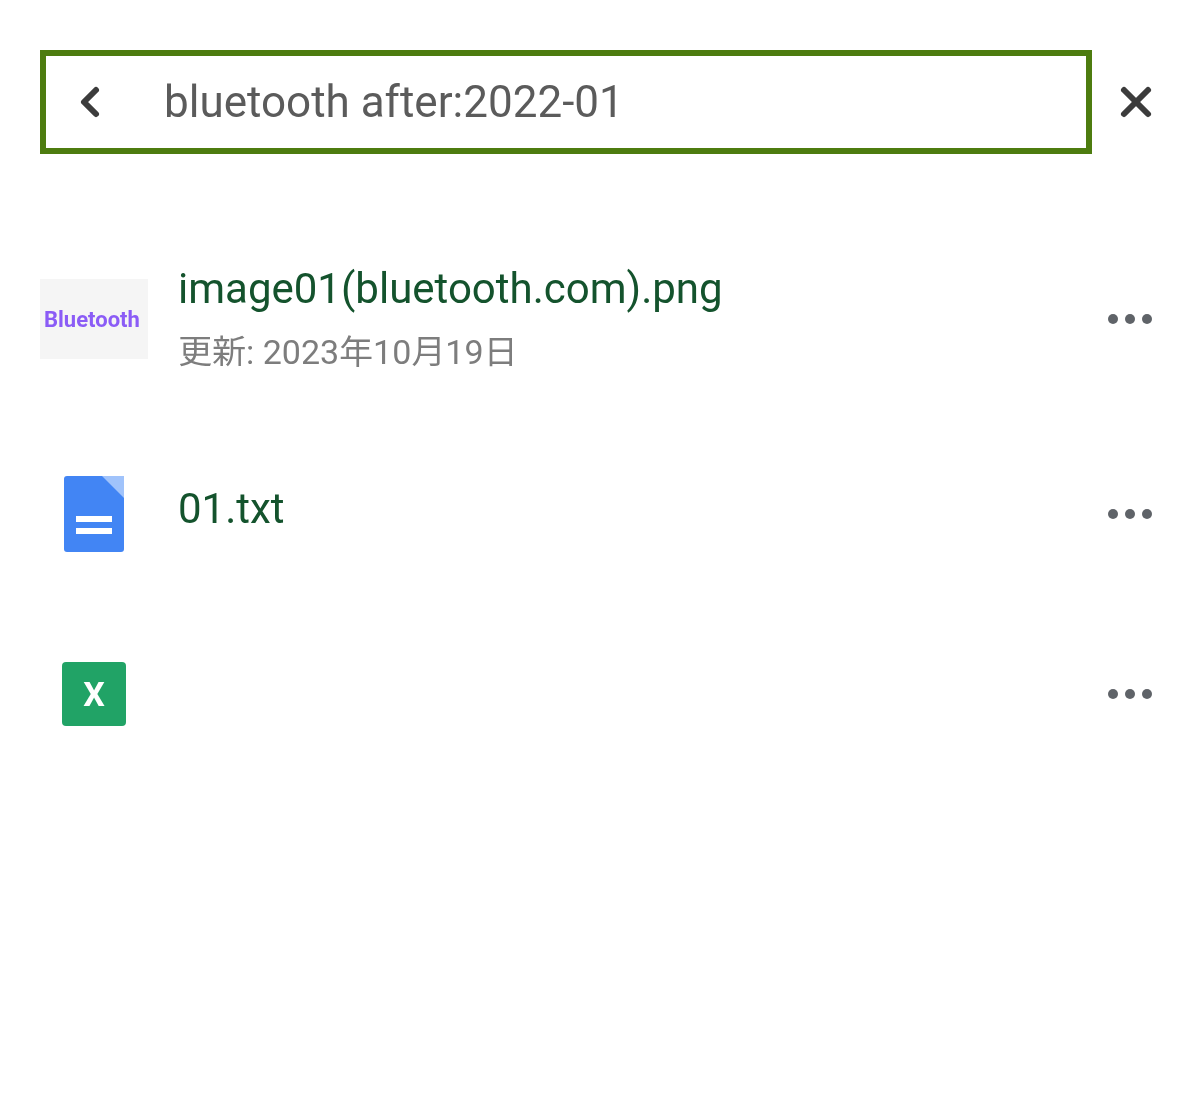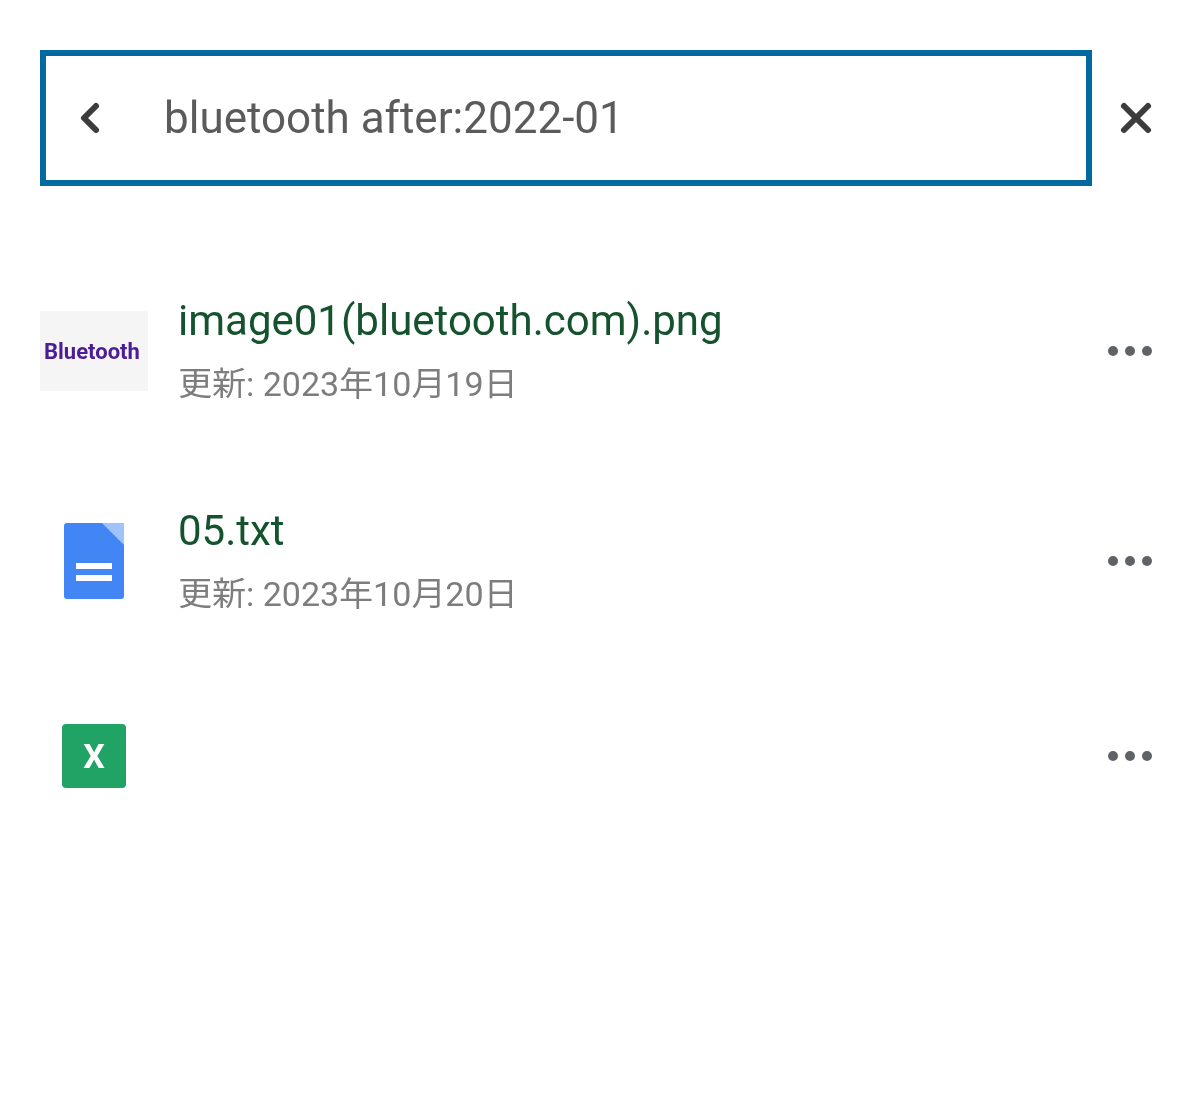--- a/index.html
+++ b/index.html
@@ -13,25 +13,25 @@
       width: 1200px;
       height: 1118px;
       overflow: hidden;
     }
     .search-bar-wrapper {
       display: flex;
       align-items: center;
       padding: 50px 40px 20px 40px;
     }
     .search-bar-highlight {
-      border: 6px solid #0369a1;
+      border: 6px solid #4d7c0f;
       display: flex;
       align-items: center;
       flex: 1;
-      padding: 36px 20px;
+      padding: 20px 20px;
       margin-right: 20px;
     }
     .back-icon {
       width: 48px;
       height: 48px;
       color: #3c3c3c;
       flex-shrink: 0;
     }
     .search-text {
       font-size: 44px;
@@ -60,21 +60,21 @@
       flex-shrink: 0;
       display: flex;
       align-items: center;
       justify-content: center;
       margin-right: 30px;
     }
     .thumb-bluetooth {
       background: #f5f5f5;
       font-size: 22px;
       font-weight: 700;
-      color: #4c1d95;
+      color: #8b5cf6;
       overflow: hidden;
       white-space: nowrap;
       text-align: right;
       padding: 0 4px;
     }
     .thumb-doc {
       width: 60px;
       height: 76px;
       background: #4285f4;
       position: relative;
@@ -209,24 +209,21 @@
           <span></span>
         </div>
     </div>
   </div>
 
   <div class="file-row">
     <div class="file-thumb">
       <div class="thumb-doc"></div>
     </div>
     <div class="file-info">
-      <div class="file-name">05.txt</div>
-      <div class="file-meta">
-        <span>更新: 2023年10月20日</span>
-      </div>
+      <div class="file-name">01.txt</div>
     </div>
     <div class="more-icon">
       <div class="more-dots">
           <span></span>
           <span></span>
           <span></span>
         </div>
     </div>
   </div>
 

